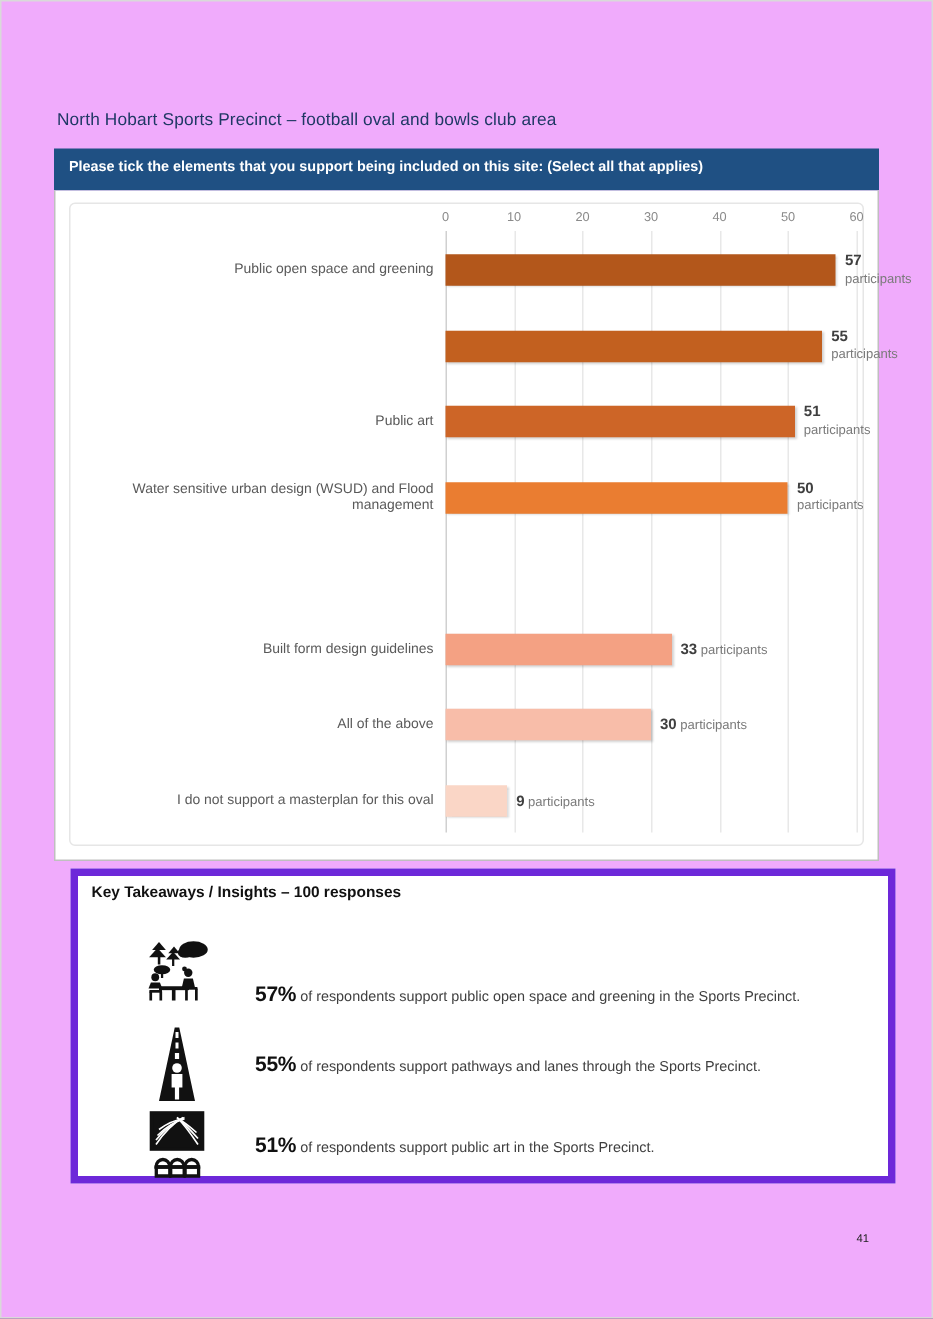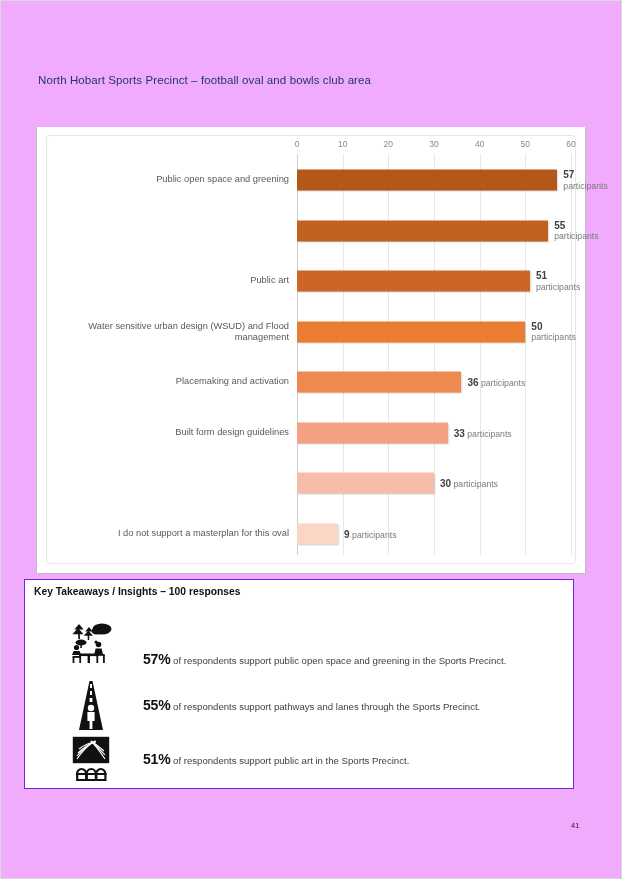--- a/index.html
+++ b/index.html
@@ -144,25 +144,25 @@
   .bar-value .unit {
     font-size: 8.7px;
     color: #7a7a7a;
   }
   .bar-value.stacked .num { display: block; }
   .bar-value.stacked .unit { display: block; }
 
   
   .takeaways {
     position: absolute;
-    left: 24px;
+    left: 47px;
     top: 579px;
     width: 550px;
     height: 210px;
-    border: 1px solid #6d28d9;
+    border: 5px solid #6d28d9;
     box-sizing: border-box;
     background: #ffffff;
   }
   .takeaways-title {
     position: absolute;
     left: 9px;
     top: 6px;
     font-size: 10.3px;
     font-weight: bold;
     color: #111111;
@@ -214,20 +214,23 @@
   }
 </style>
 </head>
 <body>
 
 <div id="page">
   <div class="page-edge"></div>
 
   <div class="section-title">North Hobart Sports Precinct – football oval and bowls club area</div>
 
+  <div class="banner">
+    <div class="banner-text">Please tick the elements that you support being included on this site: (Select all that applies)</div>
+  </div>
 
   <div class="chart-panel">
     <div class="chart-inner">
       <div class="plot" id="plot">
           <div class="gridline axis0" style="left: 250px;"></div>
           <div class="tick-label" style="left: 250px;">0</div>
           <div class="gridline" style="left: 295.667px;"></div>
           <div class="tick-label" style="left: 295.667px;">10</div>
           <div class="gridline" style="left: 341.333px;"></div>
           <div class="tick-label" style="left: 341.333px;">20</div>
@@ -263,31 +266,27 @@
             </div>
           </div>
           <div class="bar-row" style="top: 171.5px;">
             <div class="cat-label">Water sensitive urban design (WSUD) and Flood management</div>
             <div class="bar" style="left: 250px; width: 228.333px; background: rgb(234, 125, 49);"></div>
             <div class="bar-value stacked" style="left: 484.333px;">
               <span class="num">50</span>
               <span class="unit">participants</span>
             </div>
           </div>
-          <div class="bar-row" style="top: 222px;">
-            <div class="cat-label">Placemaking and activation</div>
-            <div class="bar" style="left: 250px; width: 164.4px; background: rgb(238, 138, 80);"></div>
-            <div class="bar-value" style="left: 420.4px;"><span class="num">36</span><span class="unit"> participants</span></div>
-          </div>
           <div class="bar-row" style="top: 272.5px;">
             <div class="cat-label">Built form design guidelines</div>
             <div class="bar" style="left: 250px; width: 150.7px; background: rgb(244, 161, 131);"></div>
             <div class="bar-value" style="left: 406.7px;"><span class="num">33</span><span class="unit"> participants</span></div>
           </div>
           <div class="bar-row" style="top: 323px;">
+            <div class="cat-label">All of the above</div>
             <div class="bar" style="left: 250px; width: 137px; background: rgb(248, 189, 169);"></div>
             <div class="bar-value" style="left: 393px;"><span class="num">30</span><span class="unit"> participants</span></div>
           </div>
           <div class="bar-row" style="top: 373.5px;">
             <div class="cat-label">I do not support a masterplan for this oval</div>
             <div class="bar" style="left: 250px; width: 41.1px; background: rgb(250, 214, 198);"></div>
             <div class="bar-value" style="left: 297.1px;"><span class="num">9</span><span class="unit"> participants</span></div>
           </div>
         </div>
     </div>

